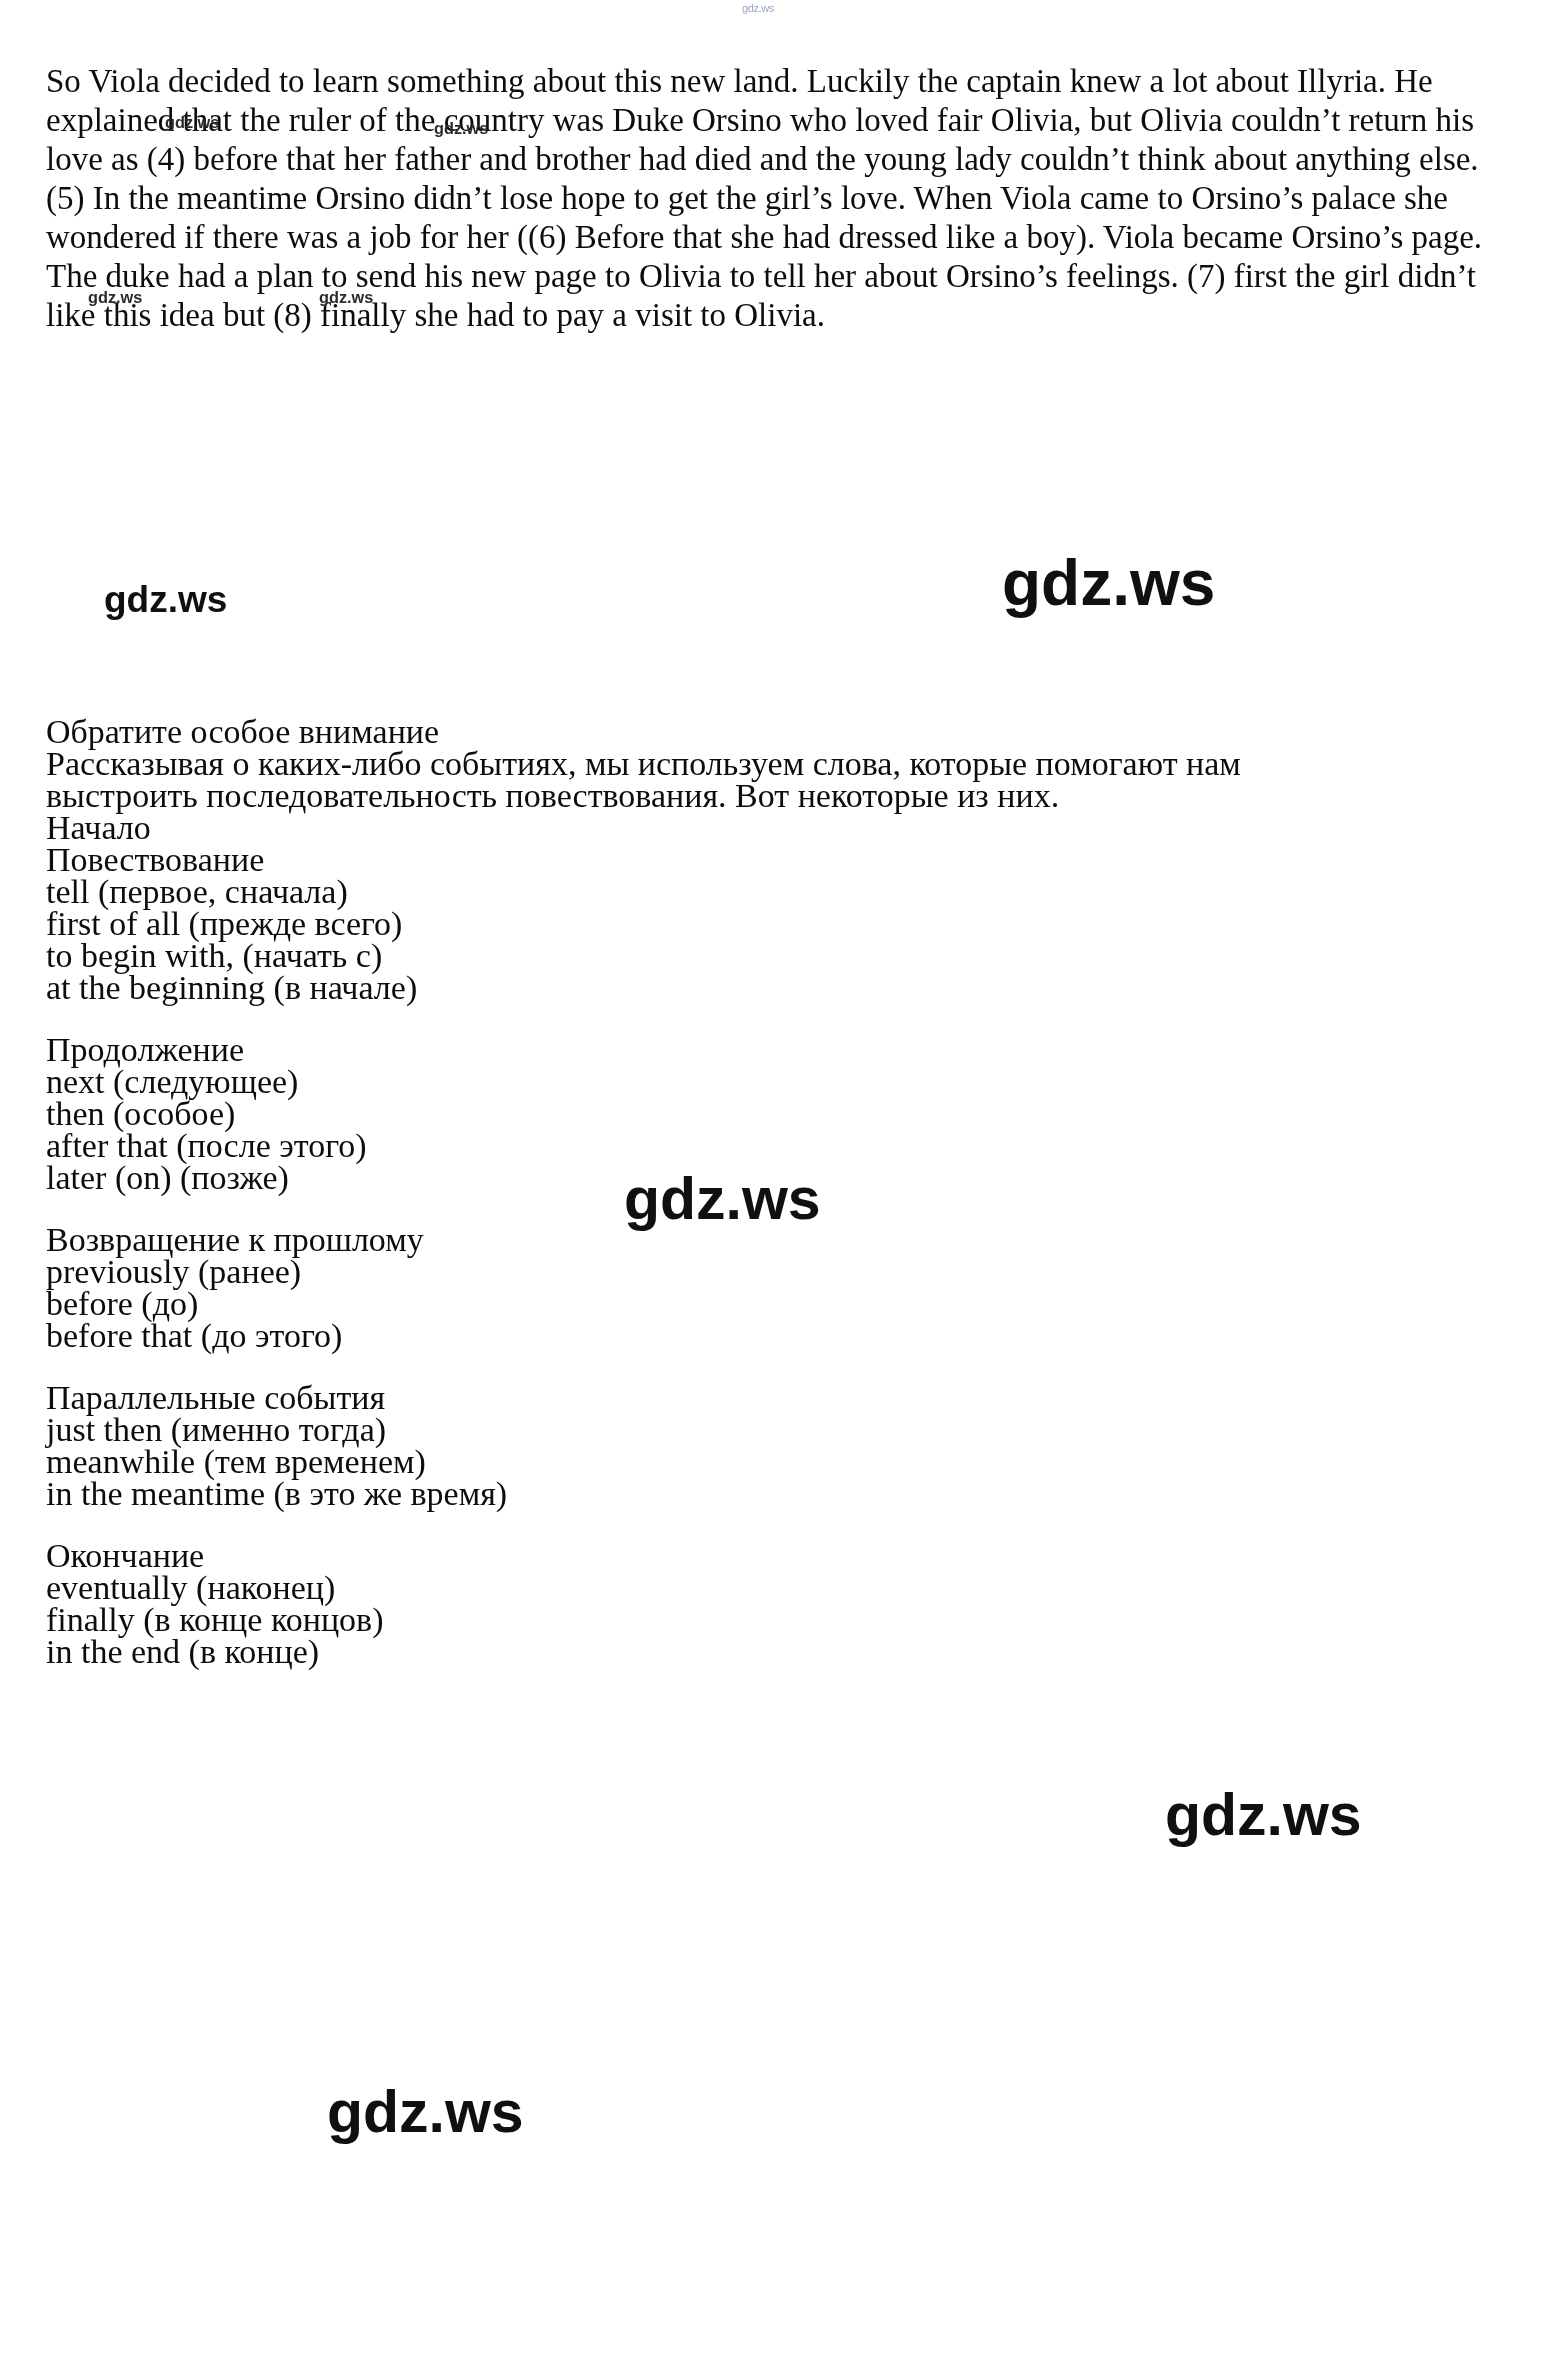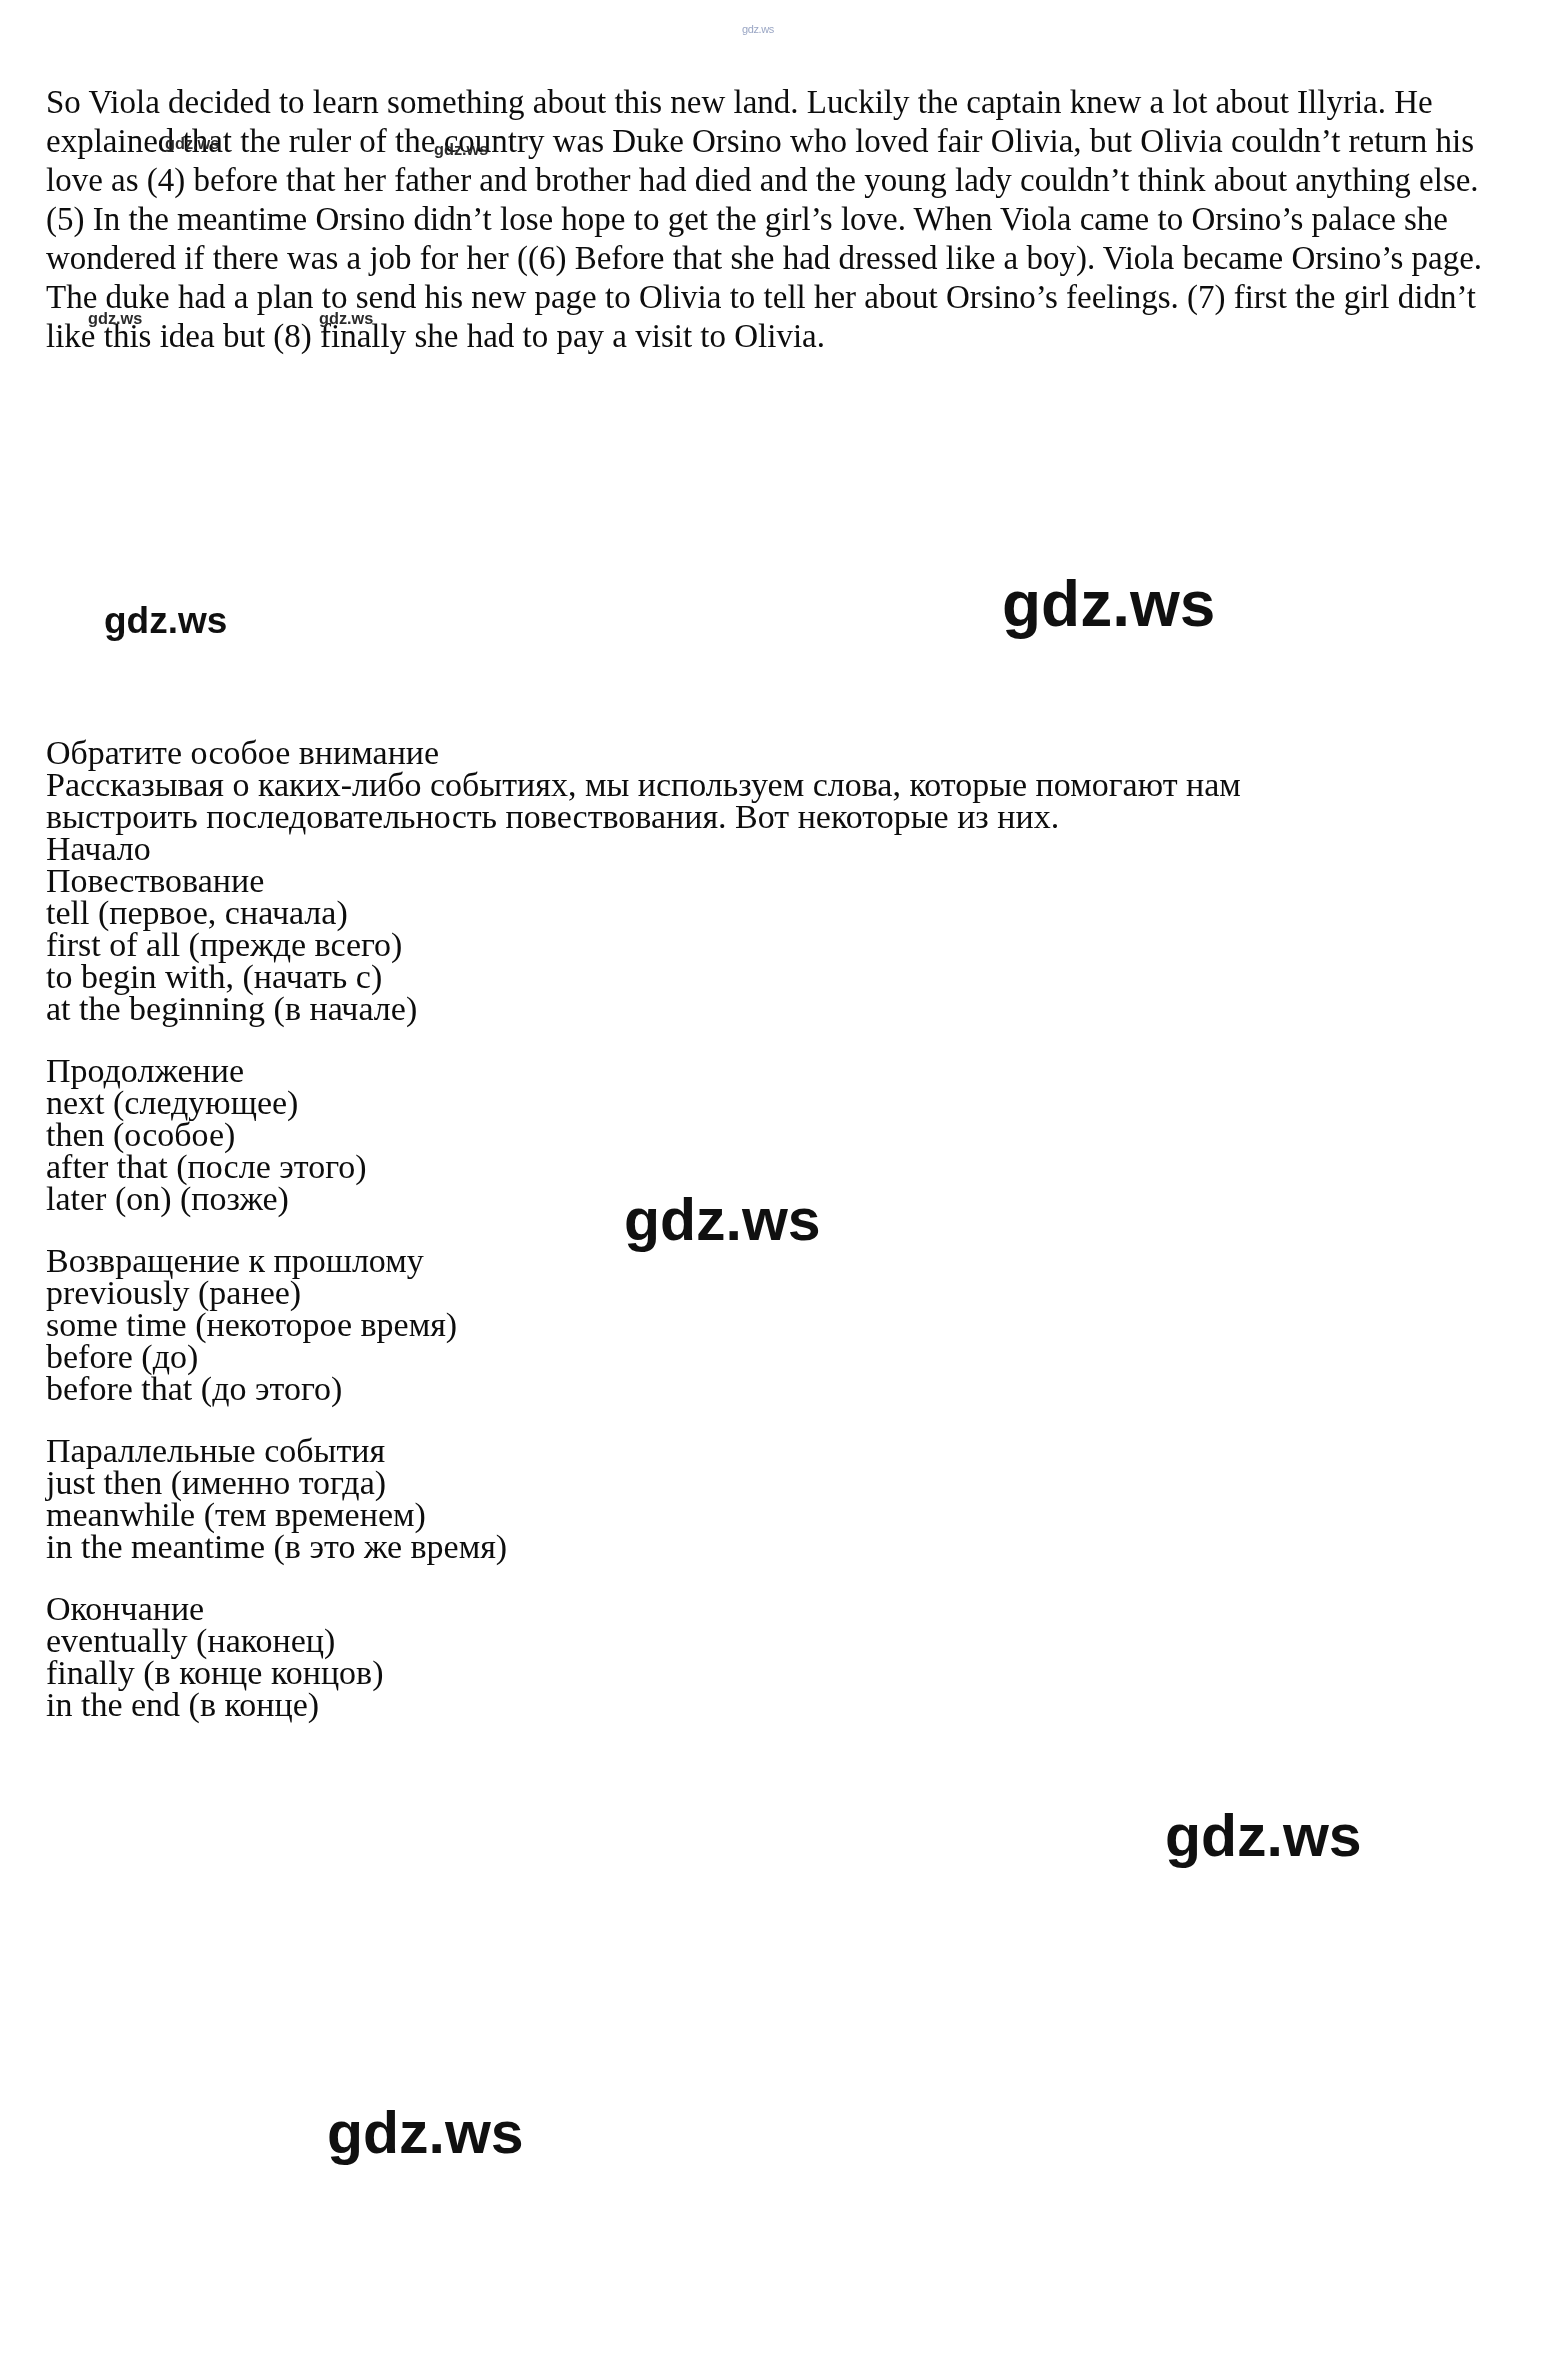--- a/index.html
+++ b/index.html
@@ -12,21 +12,20 @@
     height: 2377px;
     position: relative;
     font-family: "Liberation Serif", serif;
     color: #000000;
     overflow: hidden;
   }
 
   .page {
     position: absolute;
     inset: 0;
-    margin-top: 21px;
   }
 
   
   .top-wm {
     position: absolute;
     top: 0px;
     left: 0px;
     width: 1568px;
     height: 22px;
   }
@@ -134,21 +133,20 @@
     <div class="line">Продолжение</div>
     <div class="line">next (следующее)</div>
     <div class="line">then (особое)</div>
     <div class="line">after that (после этого)</div>
     <div class="line">later (on) (позже)</div>
 
     <div class="gap"></div>
 
     <div class="line">Возвращение к прошлому</div>
     <div class="line">previously (ранее)</div>
-    <div class="line">some time (некоторое время)</div>
     <div class="line">before (до)</div>
     <div class="line">before that (до этого)</div>
 
     <div class="gap"></div>
 
     <div class="line">Параллельные события</div>
     <div class="line">just then (именно тогда)</div>
     <div class="line">meanwhile (тем временем)</div>
     <div class="line">in the meantime (в это же время)</div>
 

